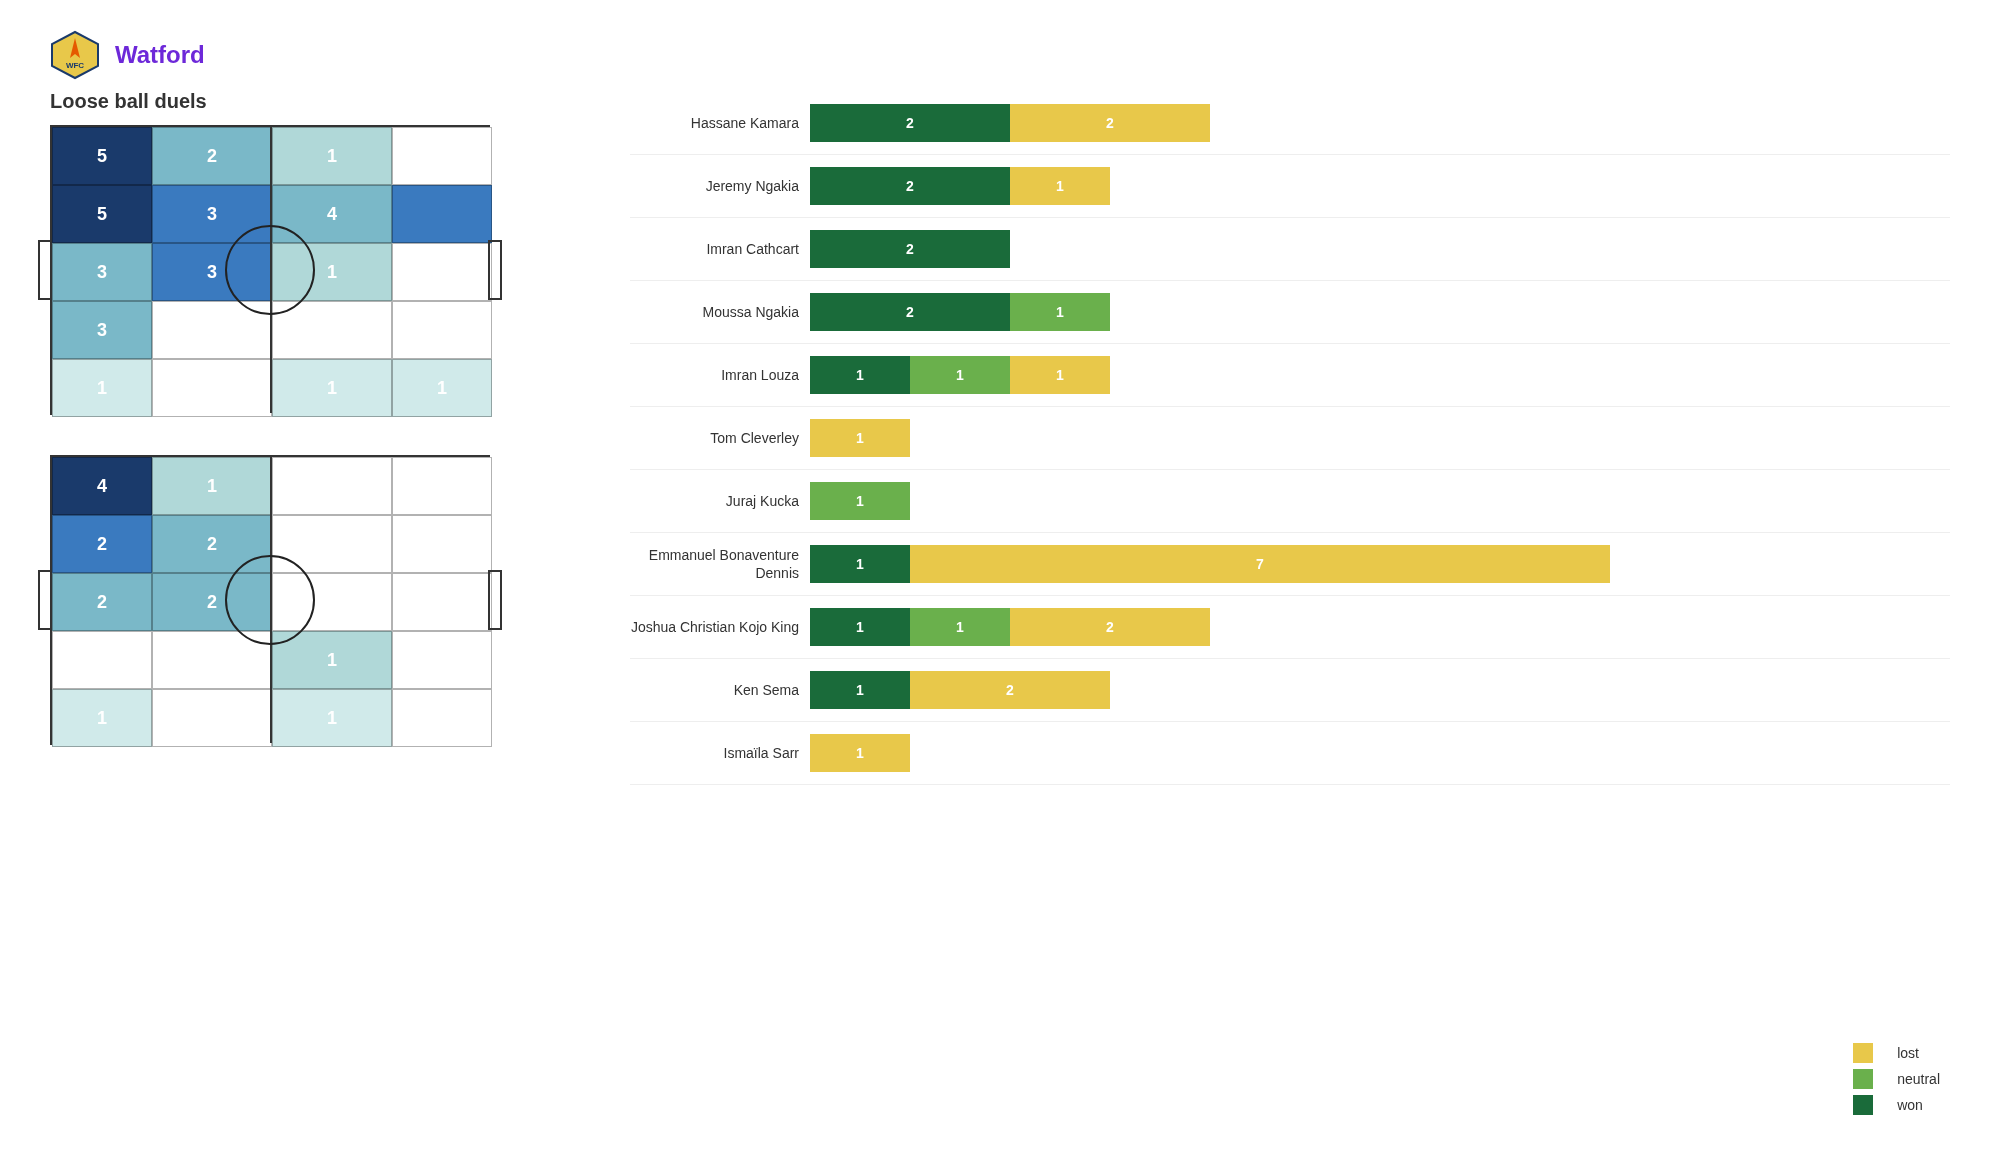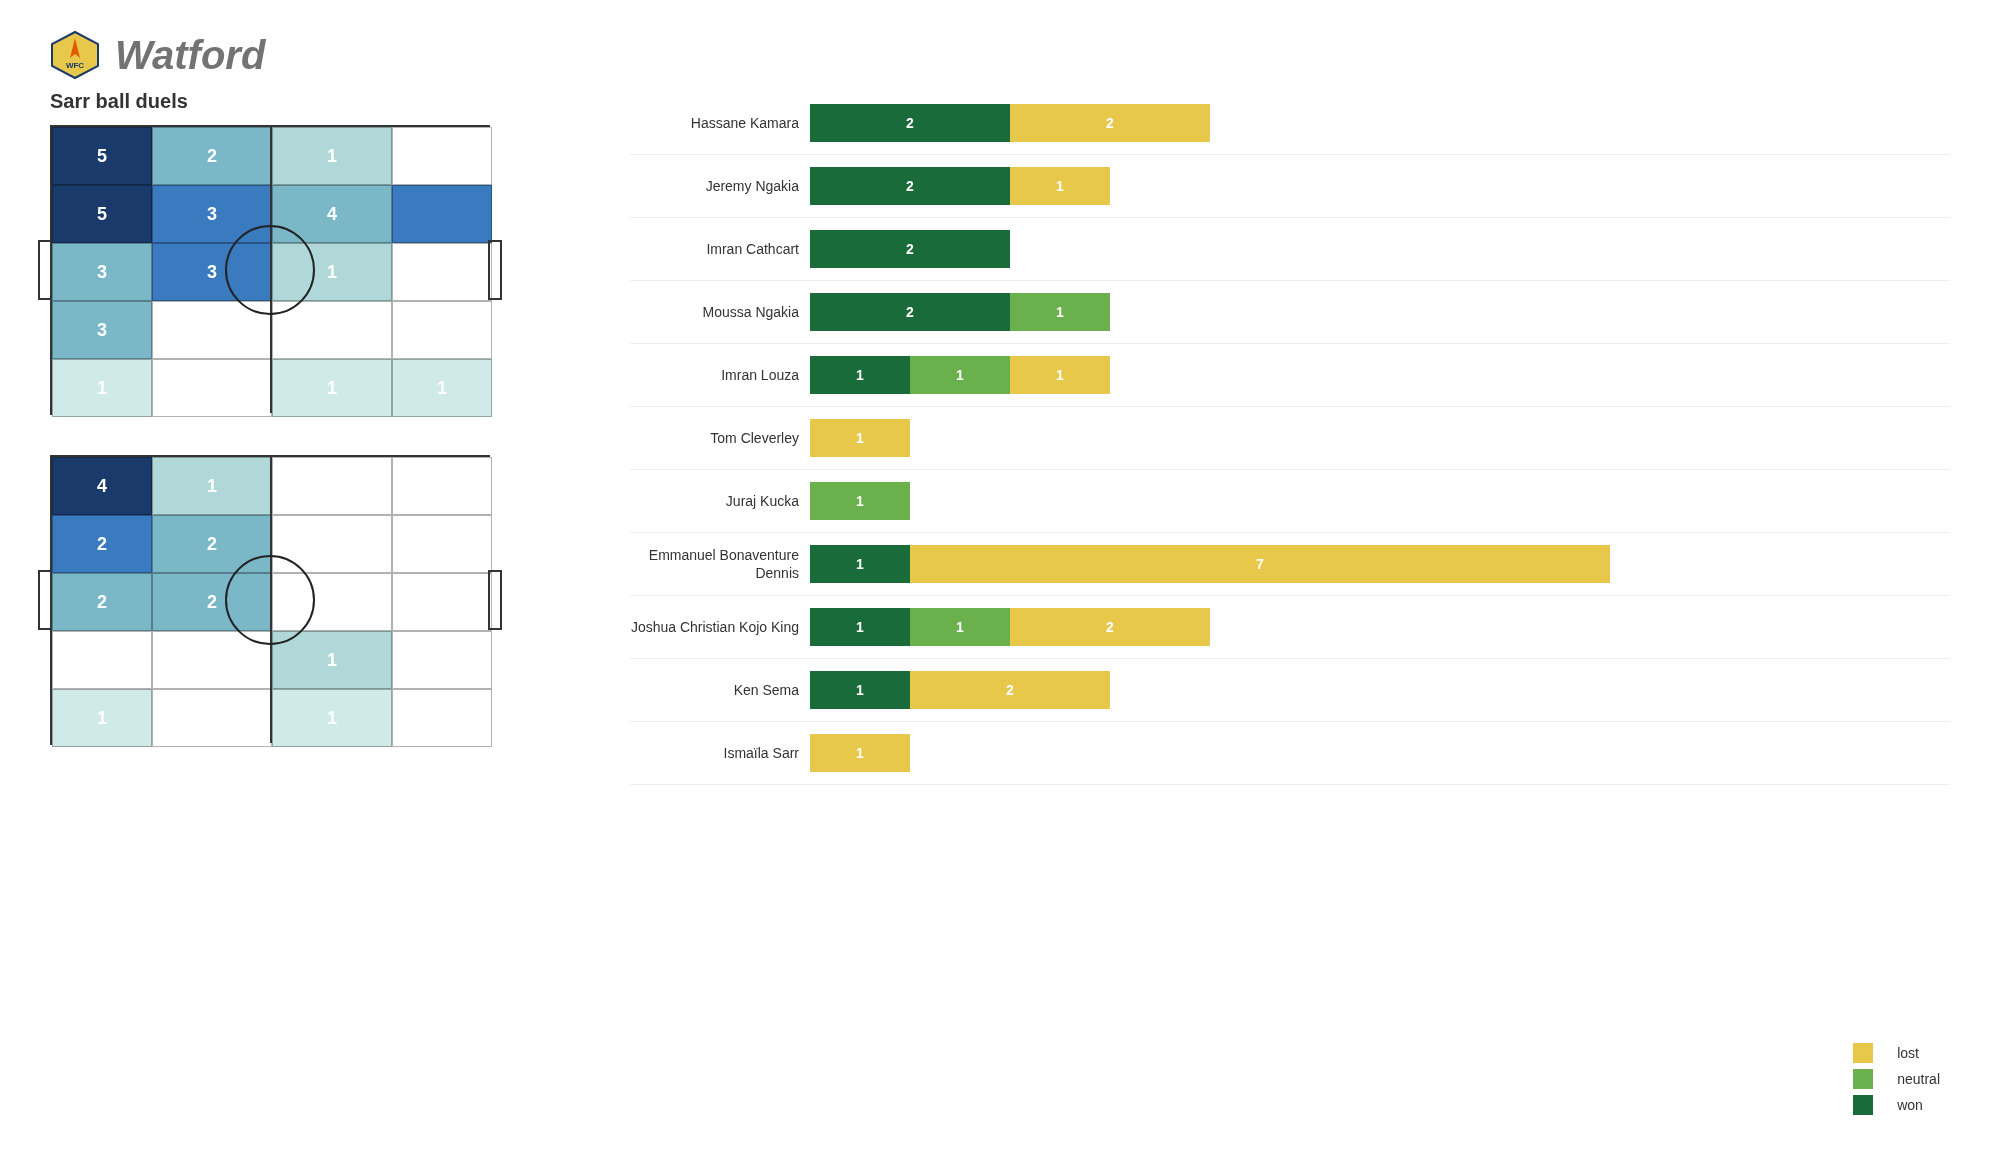--- a/index.html
+++ b/index.html
@@ -17,24 +17,23 @@
       display: flex;
       align-items: center;
       padding: 30px 50px 10px 50px;
       gap: 15px;
     }
     .club-logo {
       width: 50px;
       height: 50px;
     }
     .team-name {
-      font-size: 40px;
+      font-size: 24px;
       font-weight: bold;
-      color: #737373;
-      font-style: italic;
+      color: #6d28d9;
     }
 
     
     .main-content {
       display: flex;
       padding: 0 50px;
       gap: 60px;
     }
 
     
@@ -228,21 +227,21 @@
     <text x="25" y="38" text-anchor="middle" font-size="8" fill="#1a3a6b" font-weight="bold">WFC</text>
   </svg>
   <span class="team-name">Watford</span>
 </div>
 
 <div class="main-content">
 
   <div class="left-panel">
 
     
-    <div class="section-title">Sarr ball duels</div>
+    <div class="section-title">Loose ball duels</div>
 
     <div style="position:relative; display:inline-block;">
       <div class="pitch-container" id="pitch1" style="grid-template-rows: repeat(5, 58px); height: 290px;">
           <div class="pitch-cell c-darkblue">5</div>
           <div class="pitch-cell c-lightblue">2</div>
           <div class="pitch-cell c-paleblue">1</div>
           <div class="pitch-cell empty" style="color: transparent; background: white;"></div>
           <div class="pitch-cell c-darkblue">5</div>
           <div class="pitch-cell c-medblue">3</div>
           <div class="pitch-cell c-lightblue">4</div>

